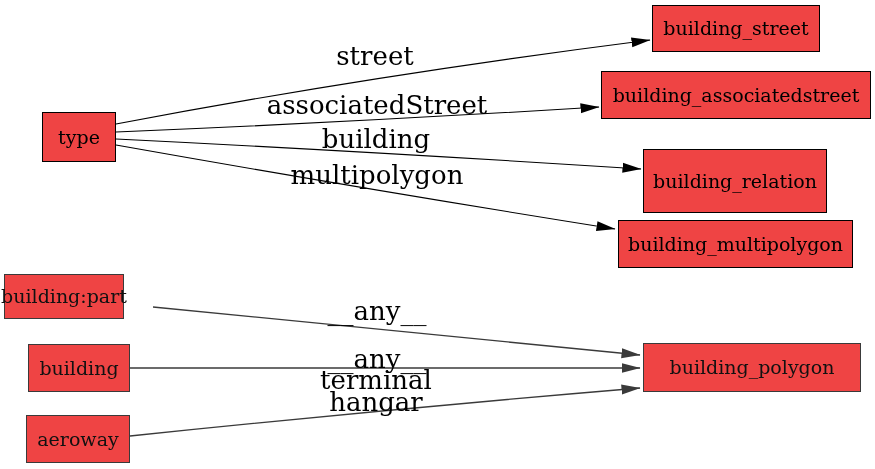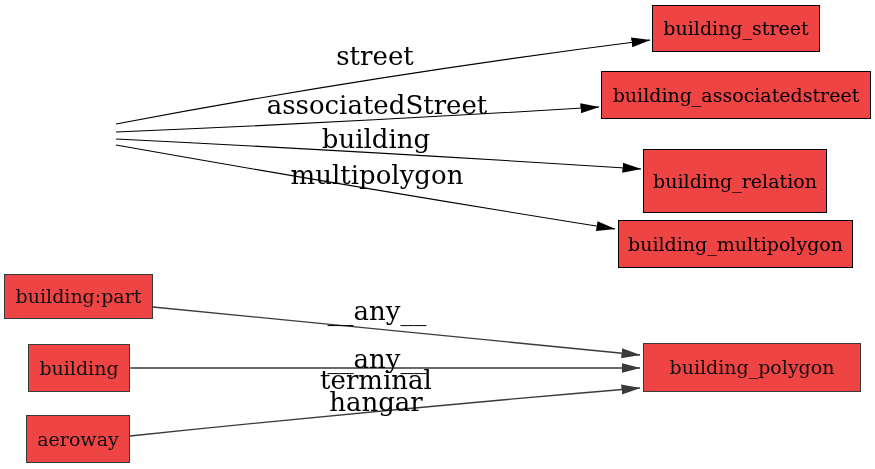--- a/index.html
+++ b/index.html
@@ -46,30 +46,31 @@
     </defs>
     <path d="M116,124 Q368,76 650,40" fill="none" stroke="#000000" stroke-width="1.1" marker-end="url(#ah-top)"></path>
     <path d="M116,132 Q355,122 599,107" fill="none" stroke="#000000" stroke-width="1.1" marker-end="url(#ah-top)"></path>
     <path d="M116,139 Q360,151 641,169" fill="none" stroke="#000000" stroke-width="1.1" marker-end="url(#ah-top)"></path>
     <path d="M116,145 Q358,188 615,229" fill="none" stroke="#000000" stroke-width="1.1" marker-end="url(#ah-top)"></path>
     <path d="M153,307 Q390,331 640,355" fill="none" stroke="#3a3a3a" stroke-width="1.3" marker-end="url(#ah-bot)"></path>
     <path d="M130,368 L640,368" fill="none" stroke="#3a3a3a" stroke-width="1.7" marker-end="url(#ah-bot)"></path>
     <path d="M130,436 Q390,409 640,388" fill="none" stroke="#3a3a3a" stroke-width="1.3" marker-end="url(#ah-bot)"></path>
   </svg>
 
+  <div class="node grp-top" style="left:42px;top:112px;width:74px;height:50px">type</div>
 
   <div class="node grp-top" style="left:652px;top:5px;width:168px;height:47px">building_street</div>
 
   <div class="node grp-top" style="left:601px;top:71px;width:270px;height:48px">building_associatedstreet</div>
 
   <div class="node grp-top" style="left:643px;top:149px;width:184px;height:64px">building_relation</div>
 
   <div class="node grp-top" style="left:618px;top:220px;width:235px;height:48px">building_multipolygon</div>
 
-  <div class="node grp-bottom" style="left:4px;top:274px;width:149px;height:45px">building:part</div>
+  <div class="node grp-bottom" style="left:4px;top:274px;width:120px;height:45px">building:part</div>
 
   <div class="node grp-bottom" style="left:28px;top:344px;width:102px;height:48px">building</div>
 
   <div class="node grp-bottom" style="left:26px;top:415px;width:104px;height:48px">aeroway</div>
 
   <div class="node grp-bottom" style="left:643px;top:343px;width:218px;height:49px">building_polygon</div>
 
   <div class="edge-label" style="left:375px;top:56px">street</div>
 
   <div class="edge-label" style="left:377px;top:105px">associatedStreet</div>

